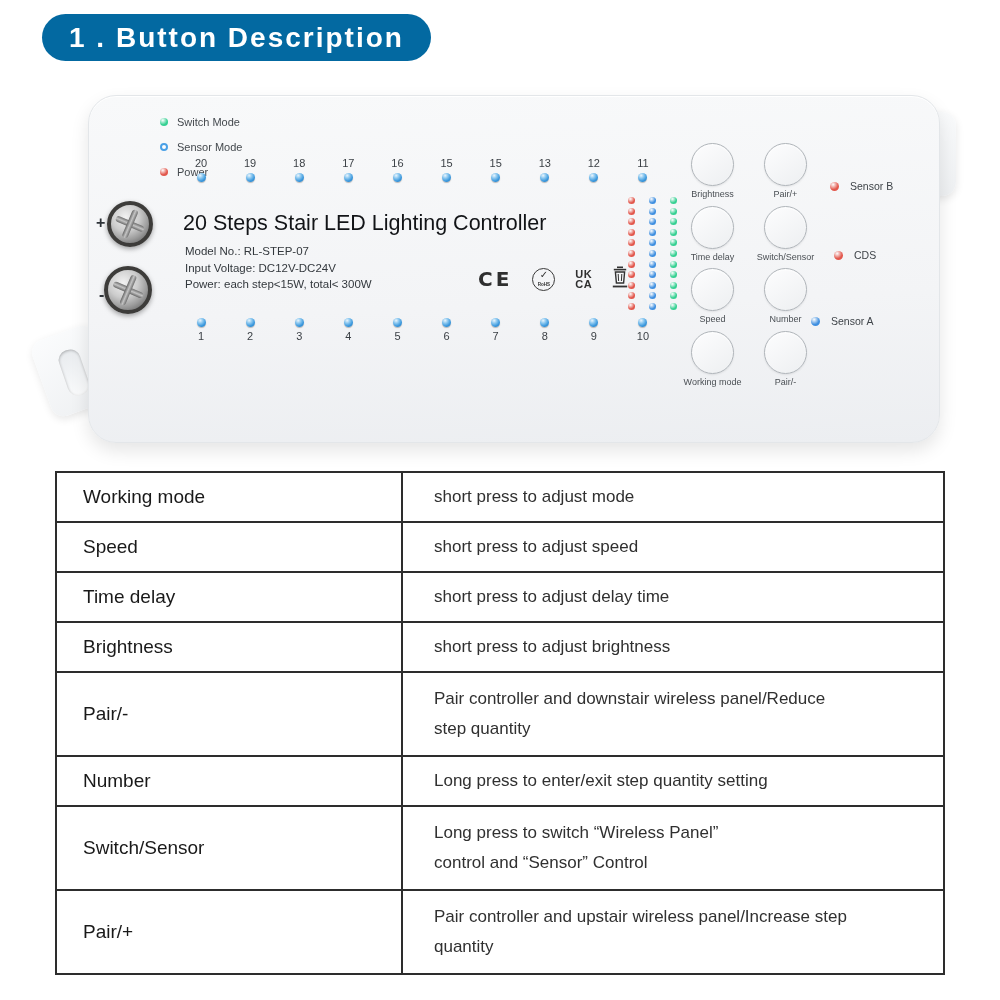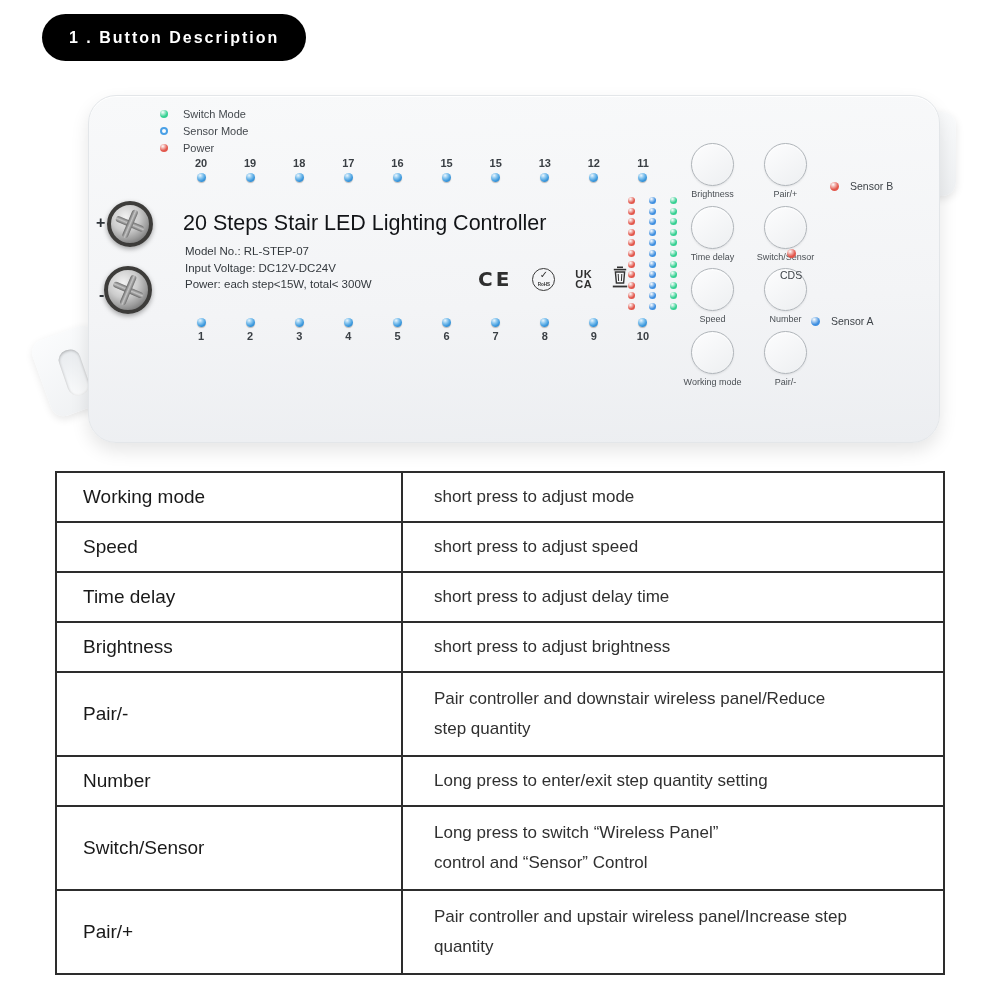--- a/index.html
+++ b/index.html
@@ -2,23 +2,23 @@
 <html><head>
 <meta charset="utf-8">
 <style>
   * { margin:0; padding:0; box-sizing:border-box; }
   html,body { background:#ffffff; font-family:"Liberation Sans", sans-serif; }
   .canvas { position:relative; width:1000px; height:1000px; background:#ffffff; overflow:hidden; }
 
   
   .header-pill {
     position:absolute; left:42px; top:14px; height:47px;
-    background:#000000; border-radius:26px; padding:0 27px;
+    background:#0369a1; border-radius:26px; padding:0 27px;
     display:flex; align-items:center;
-    color:#ffffff; font-size:16px; font-weight:700; letter-spacing:2px;
+    color:#ffffff; font-size:28px; font-weight:700; letter-spacing:2px;
   }
 
   
   .ear {
     position:absolute; background:linear-gradient(160deg,#fbfcfd,#eef0f2);
     box-shadow:0 3px 8px rgba(0,0,0,.10); z-index:0;
   }
   .ear-tr { left:898px; top:112px; width:58px; height:84px; border-radius:14px; }
   .ear-bl { left:40px; top:331px; width:66px; height:80px; border-radius:13px; transform:rotate(-20deg); }
   .ear-slot {
@@ -31,33 +31,33 @@
   .device-body {
     position:absolute; left:88px; top:95px; width:852px; height:348px;
     background:linear-gradient(178deg,#f8f9fa 0%,#f3f4f6 60%,#eceef1 100%);
     border:1px solid #e3e6e9; border-radius:28px;
     box-shadow:0 8px 18px rgba(0,0,0,.10), inset 0 1px 0 #ffffff;
     z-index:1;
   }
 
   
   .legend { position:absolute; left:160px; top:105px; z-index:2; }
-  .legend-row { display:flex; align-items:center; gap:15px; height:17px; }
+  .legend-row { display:flex; align-items:center; gap:9px; height:17px;margin-top:8px; }
   .legend-dot { width:8px; height:8px; border-radius:50%; flex:0 0 auto; }
   .legend-label { font-size:11px; color:#44494e; }
 
   
   .dot { border-radius:50%; display:inline-block; }
   .dot-blue { background:radial-gradient(circle at 35% 28%, #eaf5fd 0%, #8ec9f0 30%, #3e9ade 62%, #1d72b5 100%); box-shadow:0 1px 1px rgba(0,0,0,.25); }
 
   .led-row { position:absolute; left:188px; width:468px; display:flex; justify-content:space-between; z-index:2; }
   .led-row-top { top:158px; }
   .led-row-bottom { top:318px; }
   .led-cell { width:26px; display:flex; flex-direction:column; align-items:center; gap:4px; }
-  .led-cell .num { font-size:11px; font-weight:700; color:#3a3f44; line-height:11px; }
+  .led-cell .num { font-size:11px; font-weight:400; color:#3a3f44; line-height:11px; }
   .led-cell .dot { width:9px; height:9px; }
 
   
   .device-title { position:absolute; left:183px; top:211px; font-size:21.5px; font-weight:400; color:#121417; z-index:2; }
   .device-specs { position:absolute; left:185px; top:243px; font-size:11.5px; line-height:16.5px; color:#33383d; z-index:2; }
 
   
   .certs { position:absolute; left:478px; top:266px; display:flex; align-items:center; gap:20px; color:#2f2f2f; z-index:2; }
   .ce-mark { font-size:20px; font-weight:700; letter-spacing:3px; font-family:"DejaVu Sans", sans-serif; }
   .rohs-mark { width:23px; height:23px; border:1.6px solid #3a3a3a; border-radius:50%; position:relative; }
@@ -78,21 +78,21 @@
     border:1.5px solid #b0b5ba;
     box-shadow:inset 0 1px 2px rgba(255,255,255,.9), 0 1px 2px rgba(0,0,0,.08);
   }
   .btn-label { margin-top:3px; font-size:9px; color:#4a4f54; white-space:nowrap; }
 
   
   .sensor-item { position:absolute; display:flex; align-items:center; gap:11px; z-index:2; }
   .sensor-item .dot { width:9px; height:9px; }
   .sensor-label { font-size:10.5px; color:#3f4449; }
   .s0 { left:830px; top:180px; }
-  .s1 { left:780px; top:249px;flex-direction:column; }
+  .s1 { left:834px; top:249px; }
   .s2 { left:811px; top:315px; }
 
   
   .screw { position:absolute; border-radius:50%; z-index:2;
     background:radial-gradient(circle at 38% 32%, #f2f2f2, #cccccc 40%, #9d9d9d 65%, #6f6f6f 85%, #4d4d4d);
     border:4px solid #3d3c3a; box-shadow:0 2px 5px rgba(0,0,0,.35);
   }
   .screw::before, .screw::after {
     content:''; position:absolute; left:50%; top:50%;
     width:80%; height:16%; border-radius:3px;

